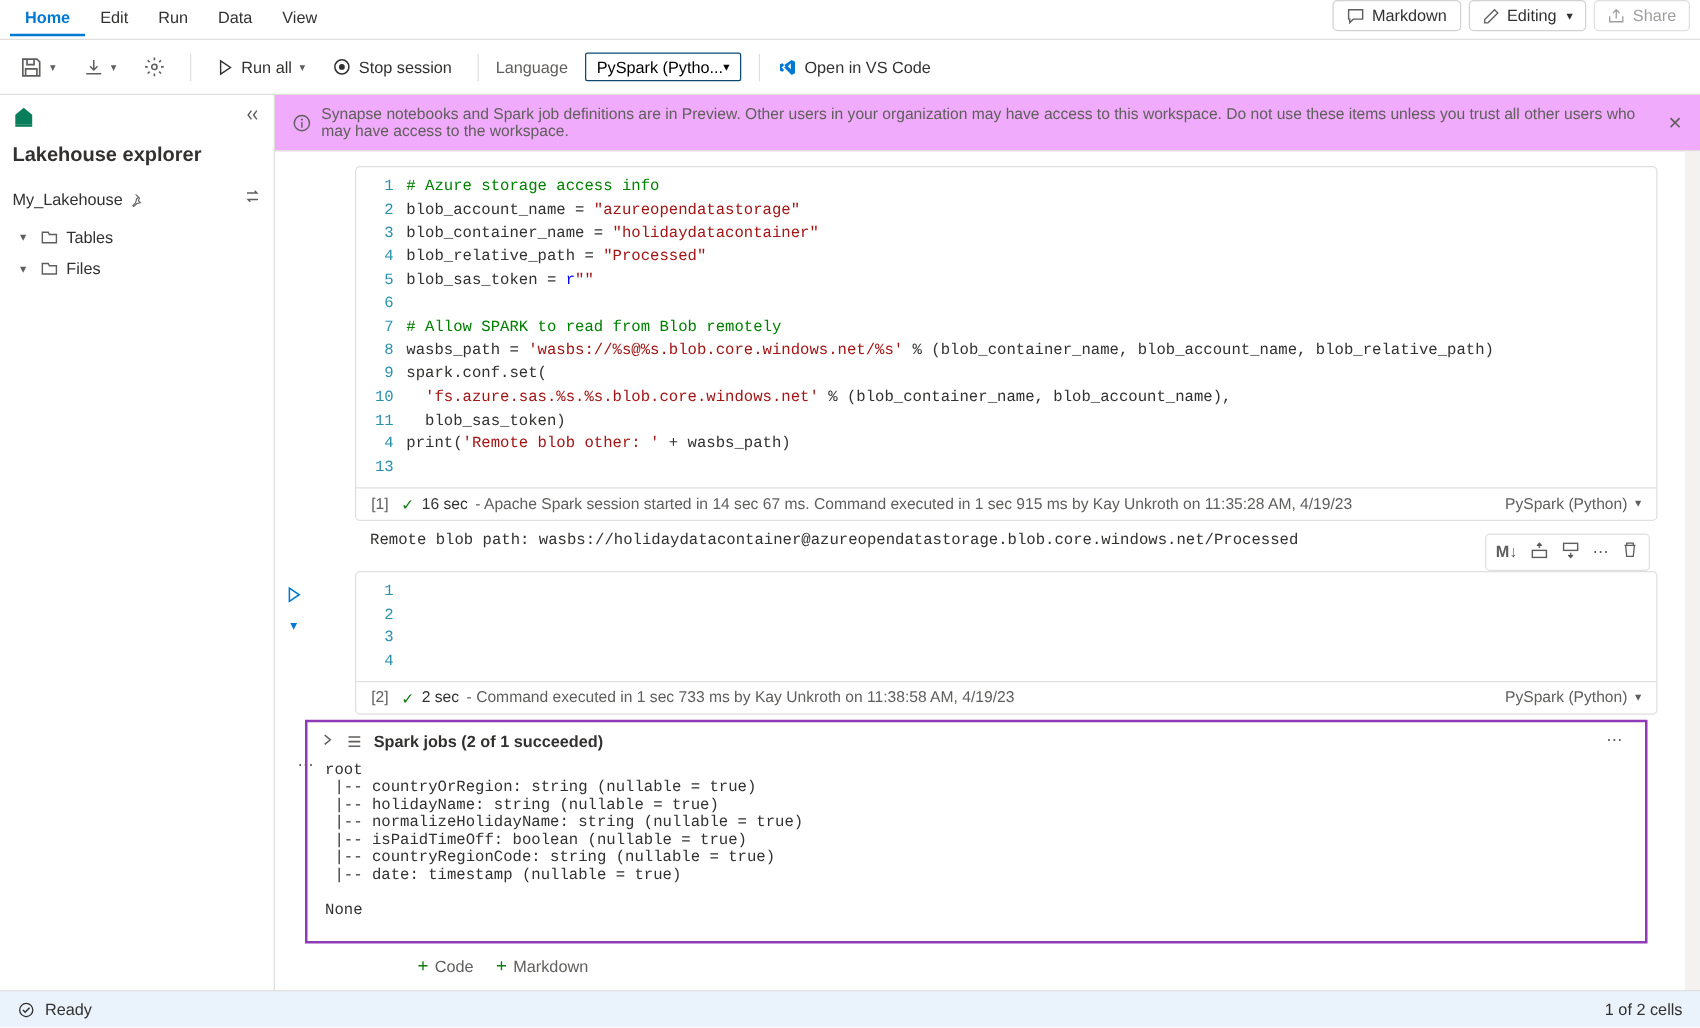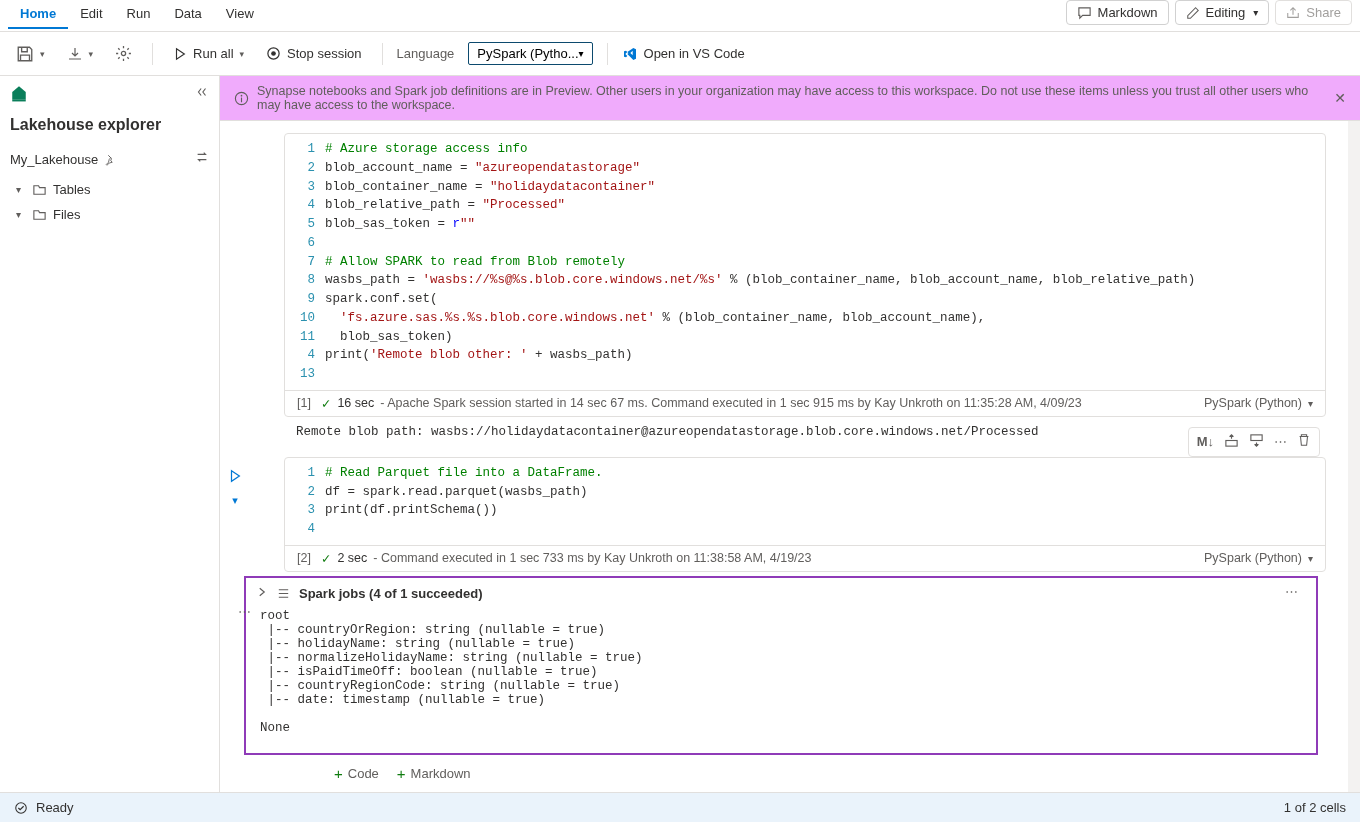--- a/index.html
+++ b/index.html
@@ -252,21 +252,21 @@
   <span class="c-str">'fs.azure.sas.%s.%s.blob.core.windows.net'</span> % (blob_container_name, blob_account_name),
   blob_sas_token)
 print(<span class="c-str">'Remote blob other: '</span> + wasbs_path)
 </div>
           </div>
           <div class="status-row">
             <div class="left">
               <span style="color:#605e5c;margin-right:4px">[1]</span>
               <span class="check-ico">✓</span>
               <span style="color:#323130">16 sec</span>
-              <span>- Apache Spark session started in 14 sec 67 ms. Command executed in 1 sec 915 ms by Kay Unkroth on 11:35:28 AM, 4/09/23</span>
+              <span>- Apache Spark session started in 14 sec 67 ms. Command executed in 1 sec 915 ms by Kay Unkroth on 11:35:28 AM, 4/19/23</span>
             </div>
             <div class="pyselect">
               <span>PySpark (Python)</span>
               <span style="font-size:10px">▾</span>
             </div>
           </div>
         </div>
         <div class="output-text">Remote blob path: wasbs://holidaydatacontainer@azureopendatastorage.blob.core.windows.net/Processed</div>
       </div>
 
@@ -301,24 +301,20 @@
           <span style="color:#0078d4;font-size:11px">▾</span>
         </div>
         <div class="cell-content">
           <div class="code-area">
             <div class="line-nums" id="ln-1">
                 <div>1</div>
                 <div>2</div>
                 <div>3</div>
                 <div>4</div>
               </div>
-            <div class="code-lines" id="code-1"><span class="c-comment"># Read Parquet file into a DataFrame.</span>
-df = spark.read.parquet(wasbs_path)
-print(df.printSchema())
-</div>
           </div>
           <div class="status-row">
             <div class="left">
               <span style="color:#605e5c;margin-right:4px">[2]</span>
               <span class="check-ico">✓</span>
               <span style="color:#323130">2 sec</span>
               <span>- Command executed in 1 sec 733 ms by Kay Unkroth on 11:38:58 AM, 4/19/23</span>
             </div>
             <div class="pyselect">
               <span>PySpark (Python)</span>
@@ -333,21 +329,21 @@
           <div class="spark-jobs-box">
             <div class="spark-jobs-header">
               <span style="color:#605e5c">
                 <svg width="12" height="12" viewBox="0 0 16 16">
                     <path fill="none" stroke="#605e5c" stroke-width="1.6" d="M5 3l6 5-6 5"></path>
                   </svg>
               </span>
               <svg width="15" height="15" viewBox="0 0 16 16">
                   <path stroke="#605e5c" stroke-width="1.3" d="M3 4h10M3 8h10M3 12h10"></path>
                 </svg>
-              <span>Spark jobs (4 of 1 succeeded)</span>
+              <span>Spark jobs (2 of 1 succeeded)</span>
             </div>
             <div class="schema-out">root
  |-- countryOrRegion: string (nullable = true)
  |-- holidayName: string (nullable = true)
  |-- normalizeHolidayName: string (nullable = true)
  |-- isPaidTimeOff: boolean (nullable = true)
  |-- countryRegionCode: string (nullable = true)
  |-- date: timestamp (nullable = true)
 
 None</div>

